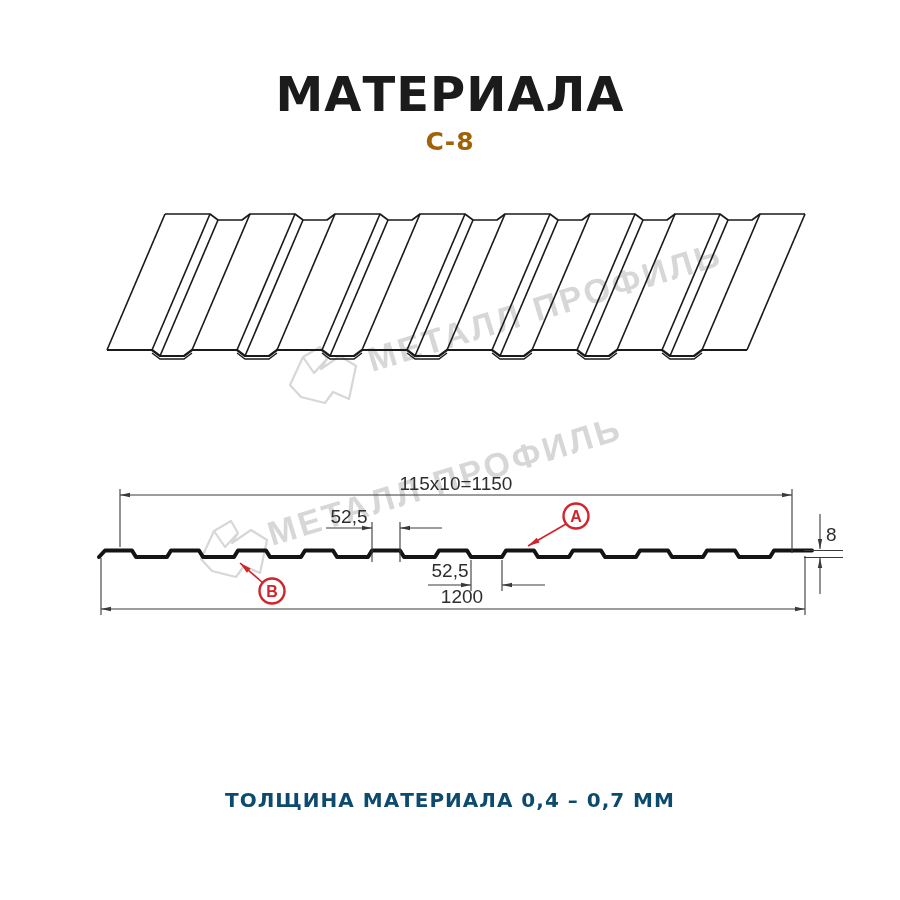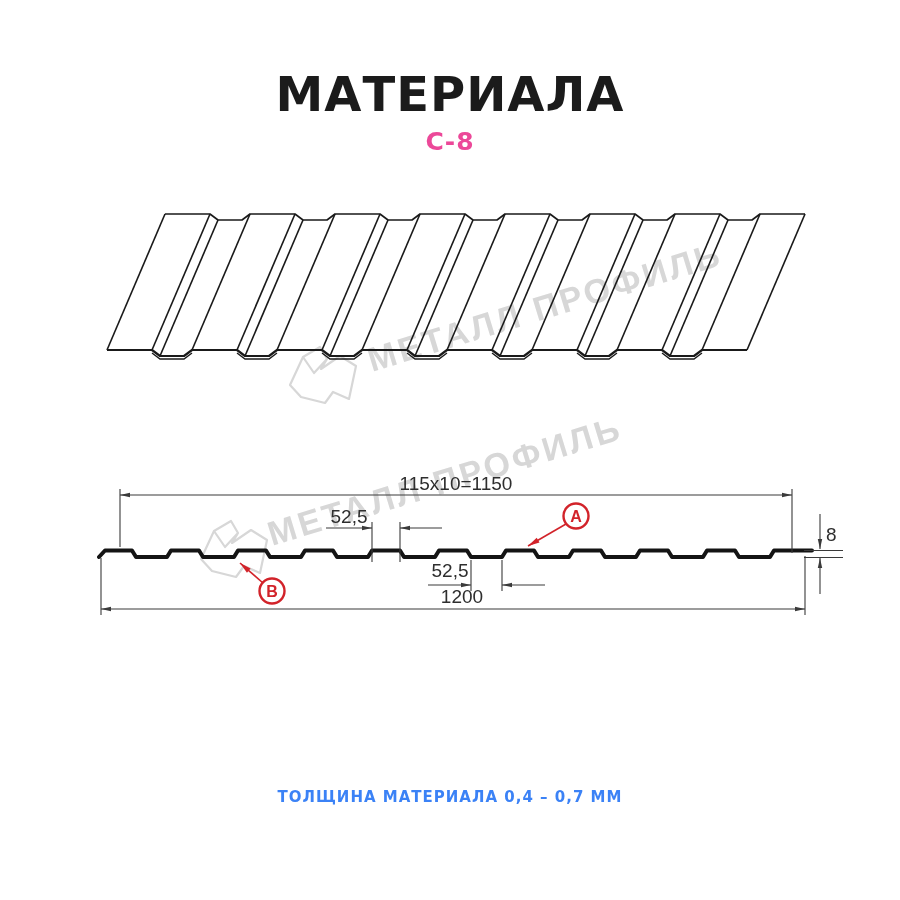--- a/index.html
+++ b/index.html
@@ -3,24 +3,24 @@
 <meta charset="utf-8">
 <style>
   html,body{margin:0;padding:0;background:#ffffff;}
   .page{position:relative;width:900px;height:900px;background:#ffffff;overflow:hidden;
         font-family:"Liberation Sans",sans-serif;}
   .title{position:absolute;top:66px;left:0;width:100%;text-align:center;
          font-family:"DejaVu Sans",sans-serif;font-weight:700;font-size:48px;
          letter-spacing:1px;color:#1b1b1b;}
   .subtitle{position:absolute;top:127px;left:0;width:100%;text-align:center;
          font-family:"DejaVu Sans",sans-serif;font-weight:600;font-size:25px;
-         letter-spacing:1px;color:#ec4899;}
+         letter-spacing:1px;color:#a16207;}
   .footer{position:absolute;top:788px;left:0;width:100%;text-align:center;
-         font-family:"DejaVu Sans",sans-serif;font-weight:600;font-size:15px;
-         letter-spacing:1px;color:#3b82f6;}
+         font-family:"DejaVu Sans",sans-serif;font-weight:600;font-size:20px;
+         letter-spacing:1px;color:#0c4a6e;}
   svg{position:absolute;left:0;top:0;}
   .edge{fill:none;stroke:#1a1a1a;stroke-width:2.2px;stroke-linejoin:round;}
   .edge.thin{stroke-width:1.6px;}
   .diag{stroke:#1a1a1a;stroke-width:1.6px;}
   .dipline{fill:none;stroke:#1a1a1a;stroke-width:1.4px;}
   .profile{fill:none;stroke:#141414;stroke-width:4px;stroke-linejoin:round;stroke-linecap:round;}
   .dim{stroke:#3a3a3a;stroke-width:1.1px;}
   .dimtext{font-family:"Liberation Sans",sans-serif;font-size:19px;fill:#2e2e2e;}
   .wm-text{font-family:"Liberation Sans",sans-serif;font-weight:bold;font-size:34px;
            fill:#d7d7d7;letter-spacing:3px;}

